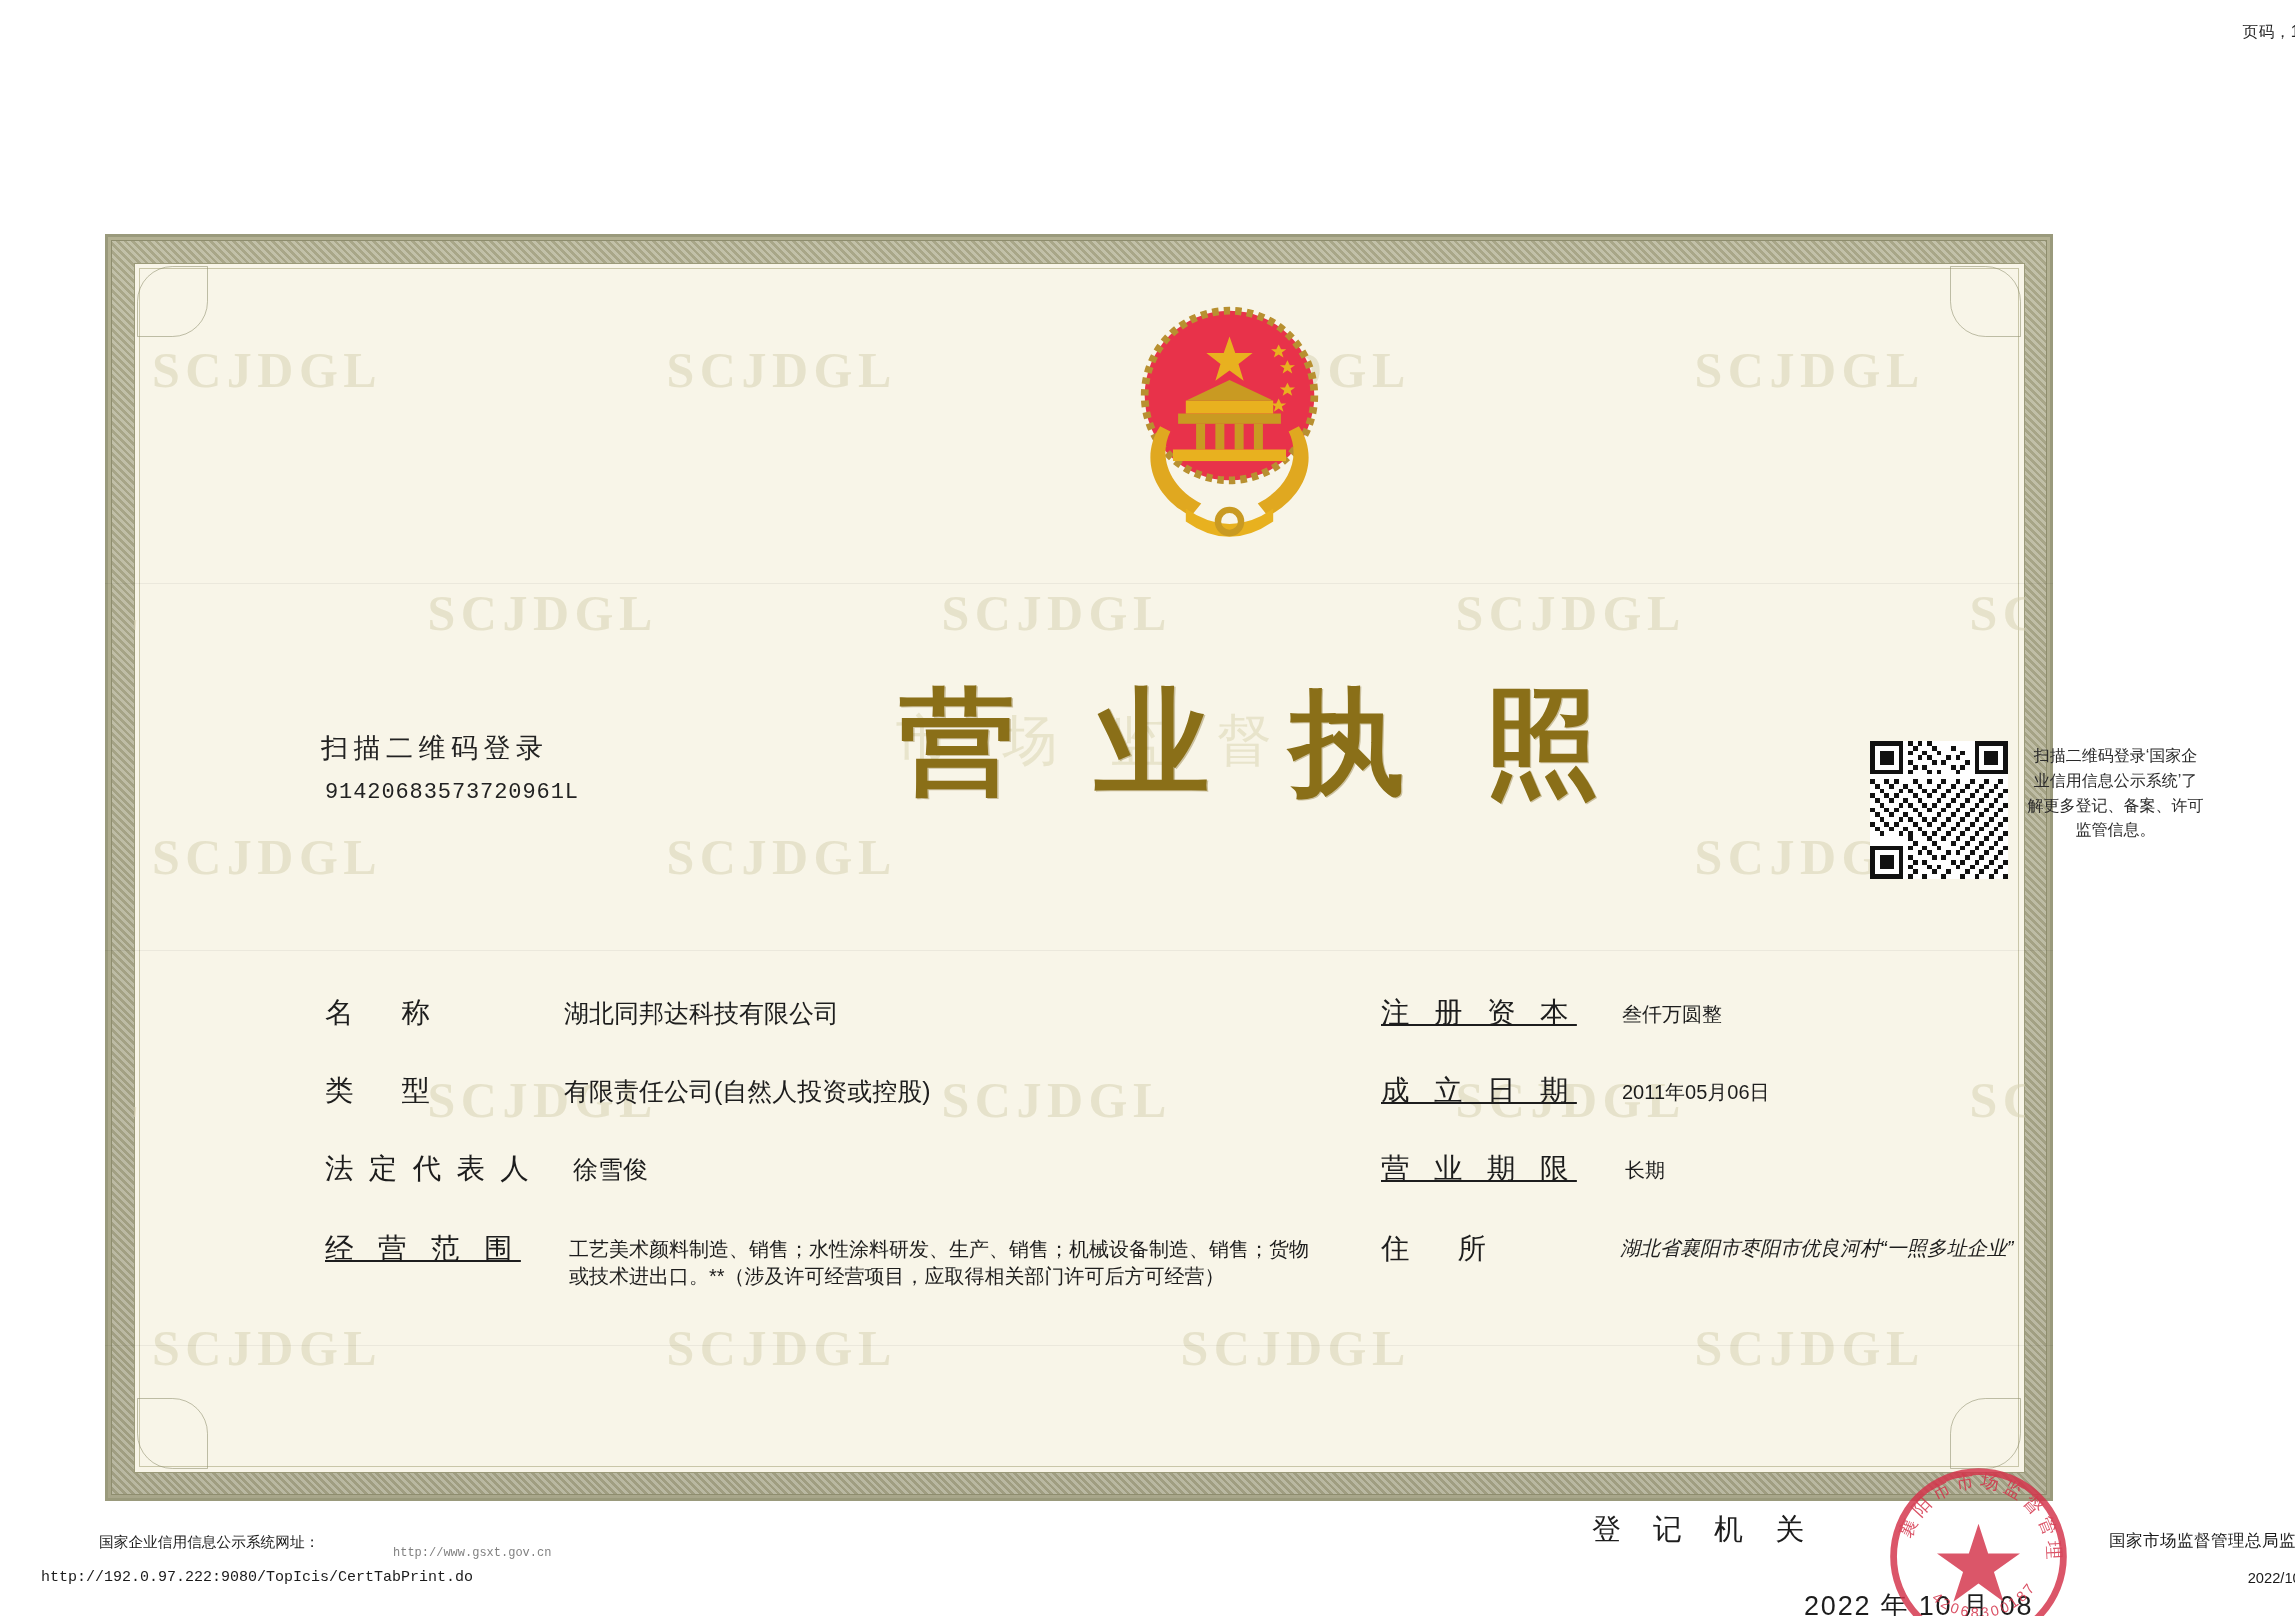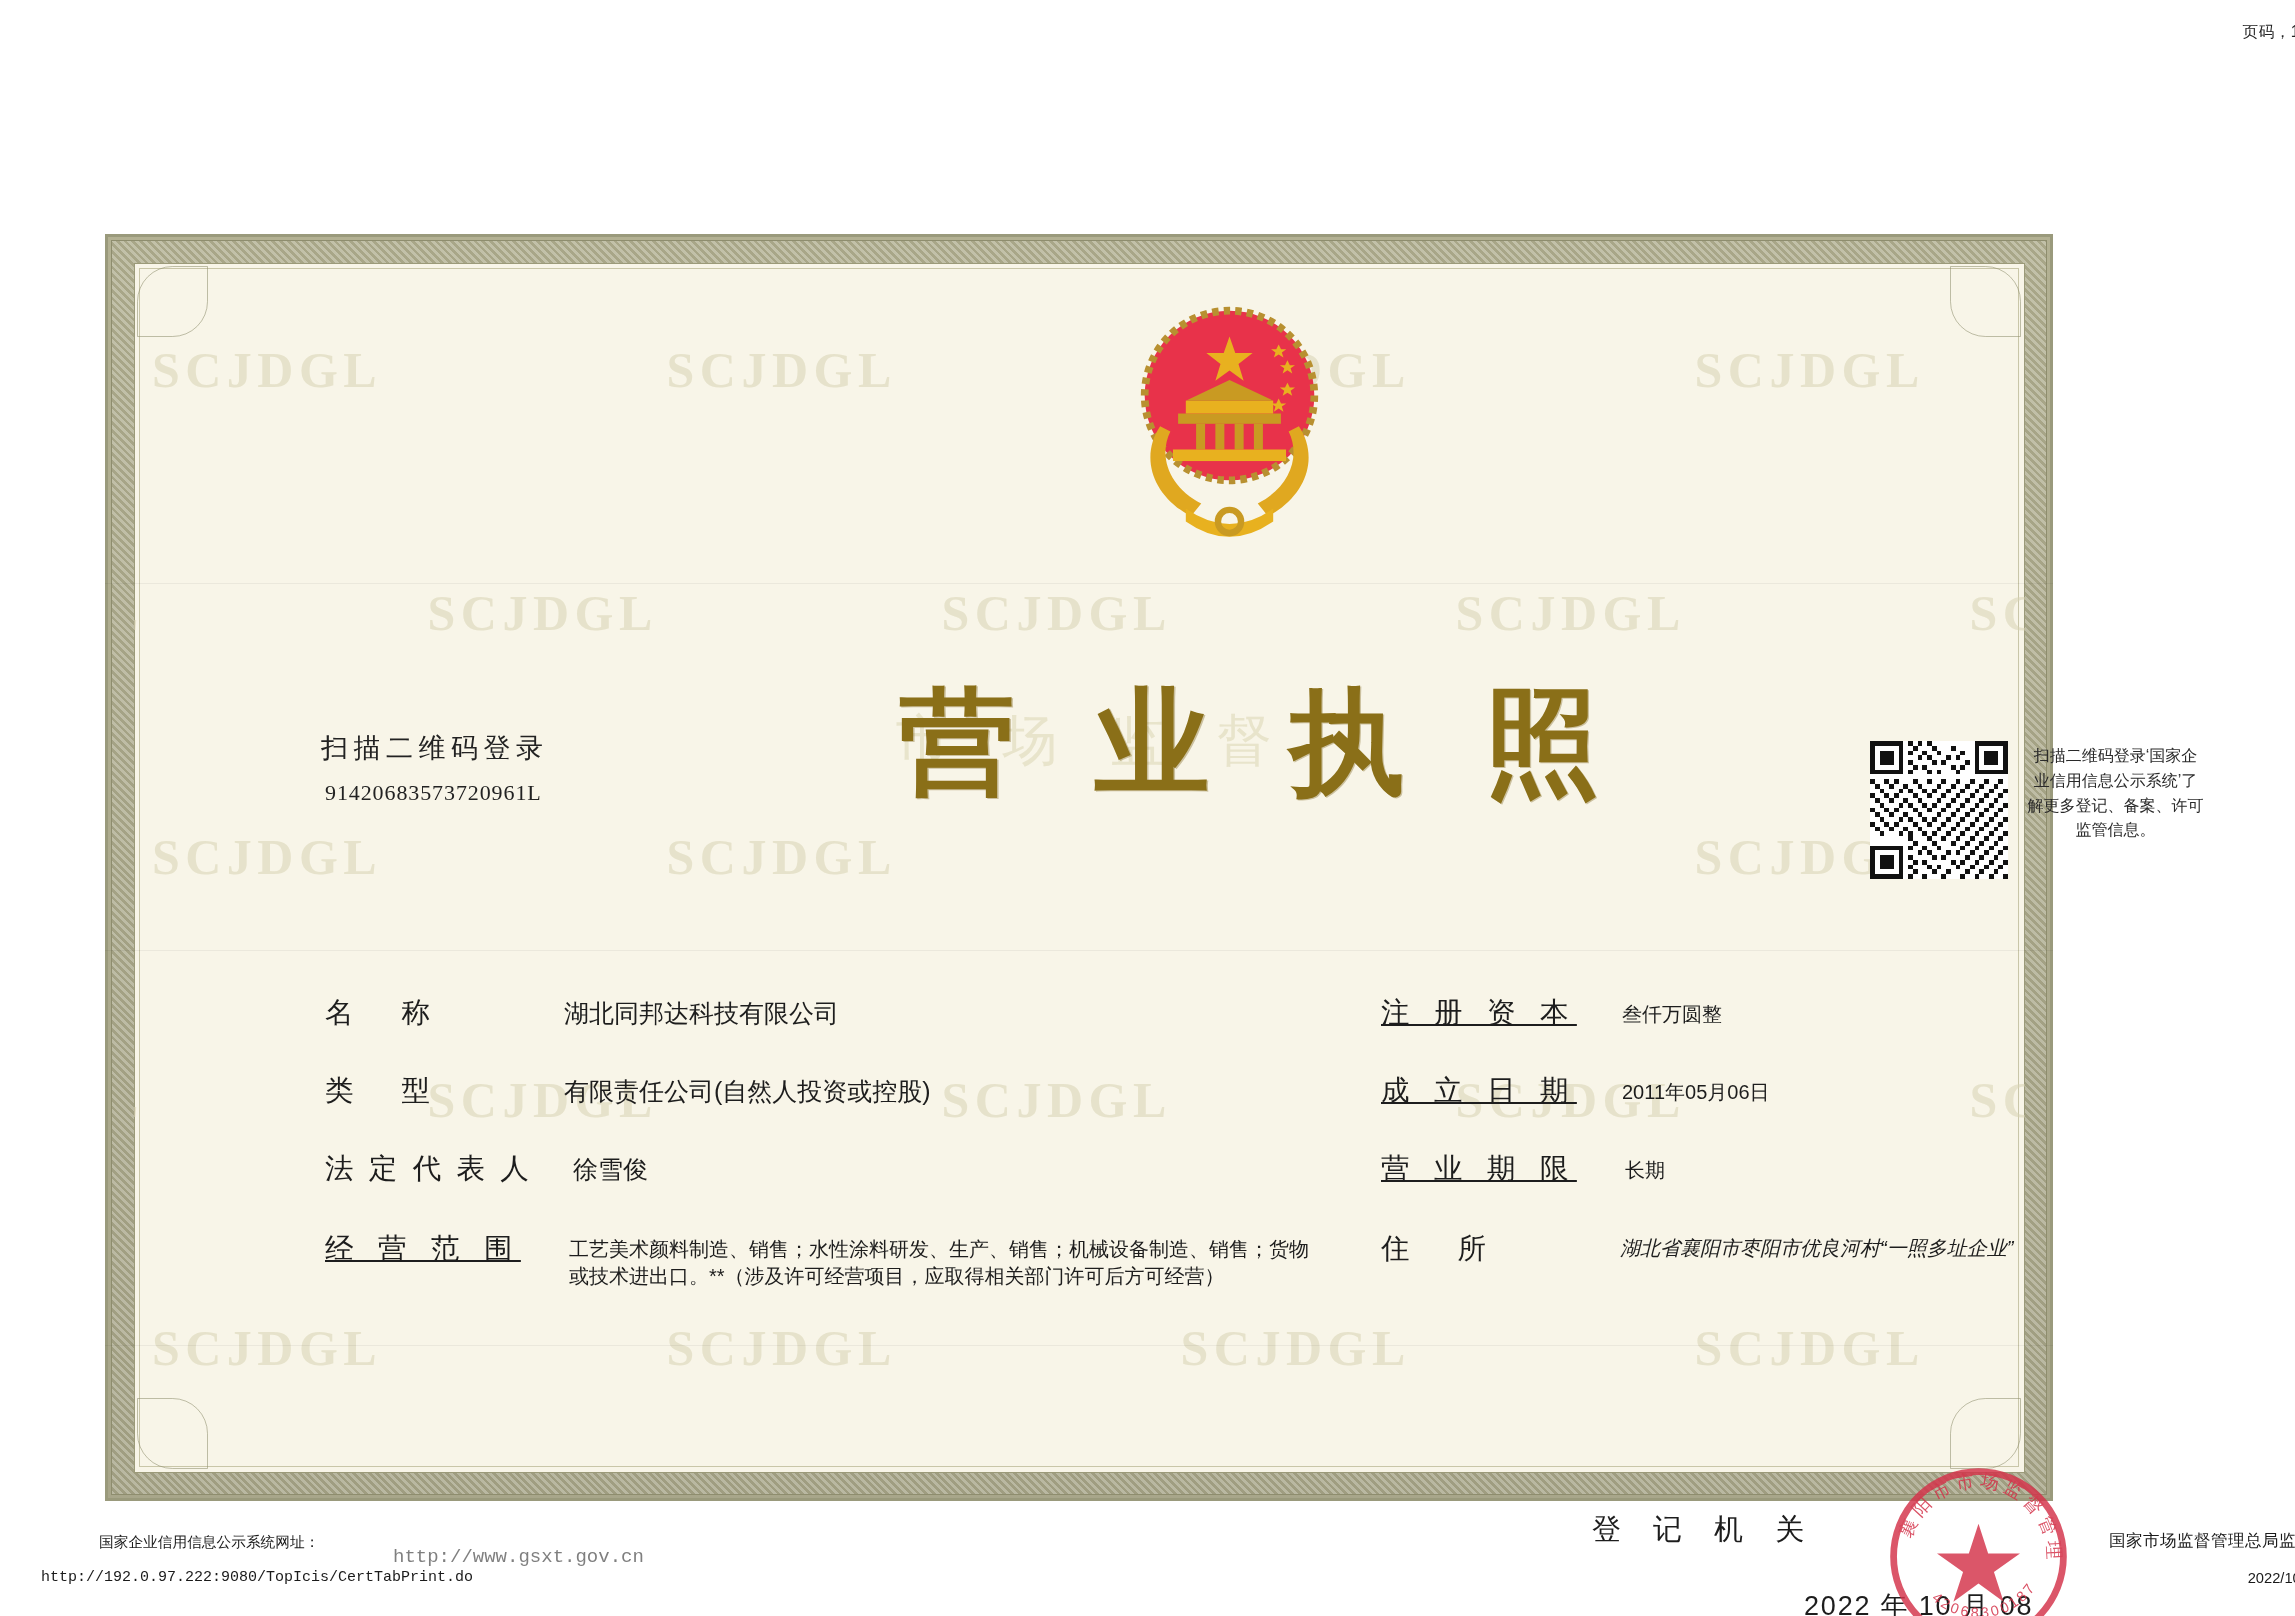--- a/index.html
+++ b/index.html
@@ -31,21 +31,21 @@
     top: 1533px;
     font-family: "Liberation Sans", sans-serif;
     font-size: 14.7px;
     color: #1a1a1a;
   }
   .footer-left-2 {
     position: absolute;
     left: 393px;
     top: 1546px;
     font-family: "Liberation Mono", monospace;
-    font-size: 19px;
+    font-size: 12px;
     color: #555;
     opacity: .75;
   }
   .footer-left-url {
     position: absolute;
     left: 41px;
     top: 1569px;
     font-family: "Liberation Mono", monospace;
     font-size: 15px;
     color: #1a1a1a;
@@ -185,21 +185,21 @@
     top: 496px;
     font-family: "Liberation Sans", sans-serif;
     font-size: 27px;
     letter-spacing: 5.5px;
     color: #222;
   }
   .uscc-value {
     position: absolute;
     left: 220px;
     top: 546px;
-    font-family: Liberation Serif, serif;
+    font-family: Liberation Mono, monospace;
     font-size: 22px;
     letter-spacing: 0.9px;
     color: #222;
   }
 
   
   .qr {
     position: absolute;
     left: 1765px;
     top: 507px;

